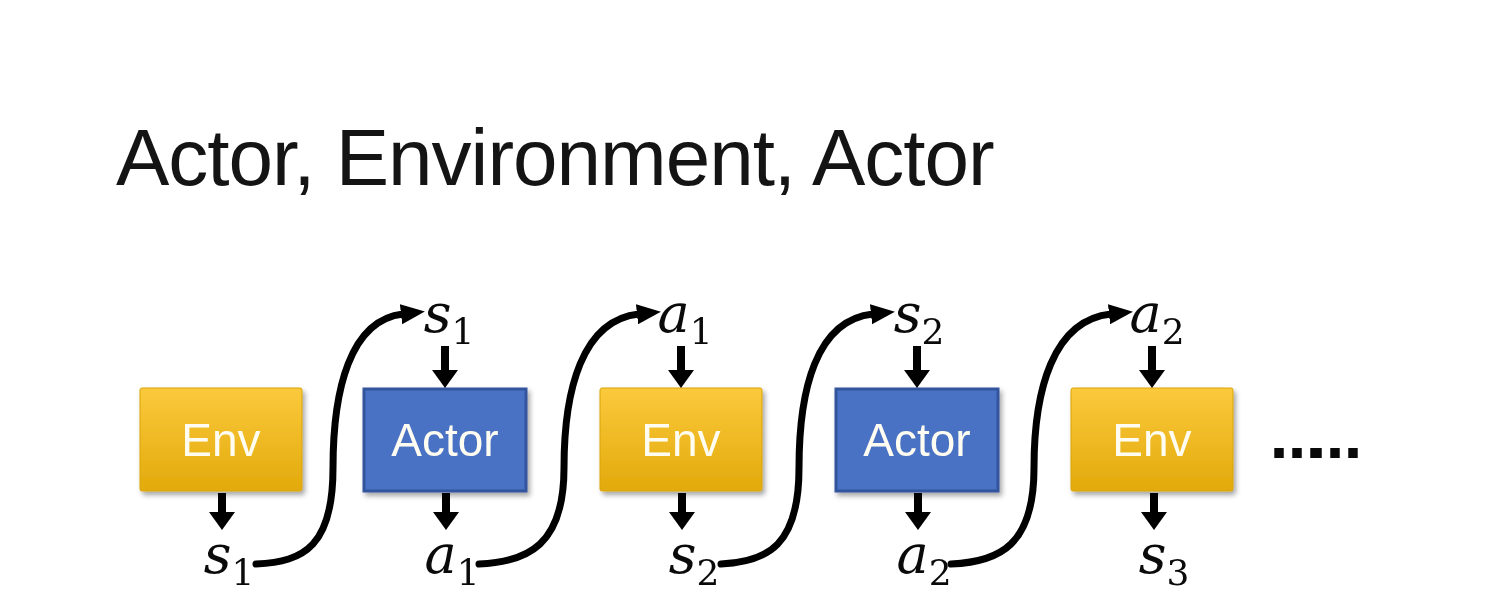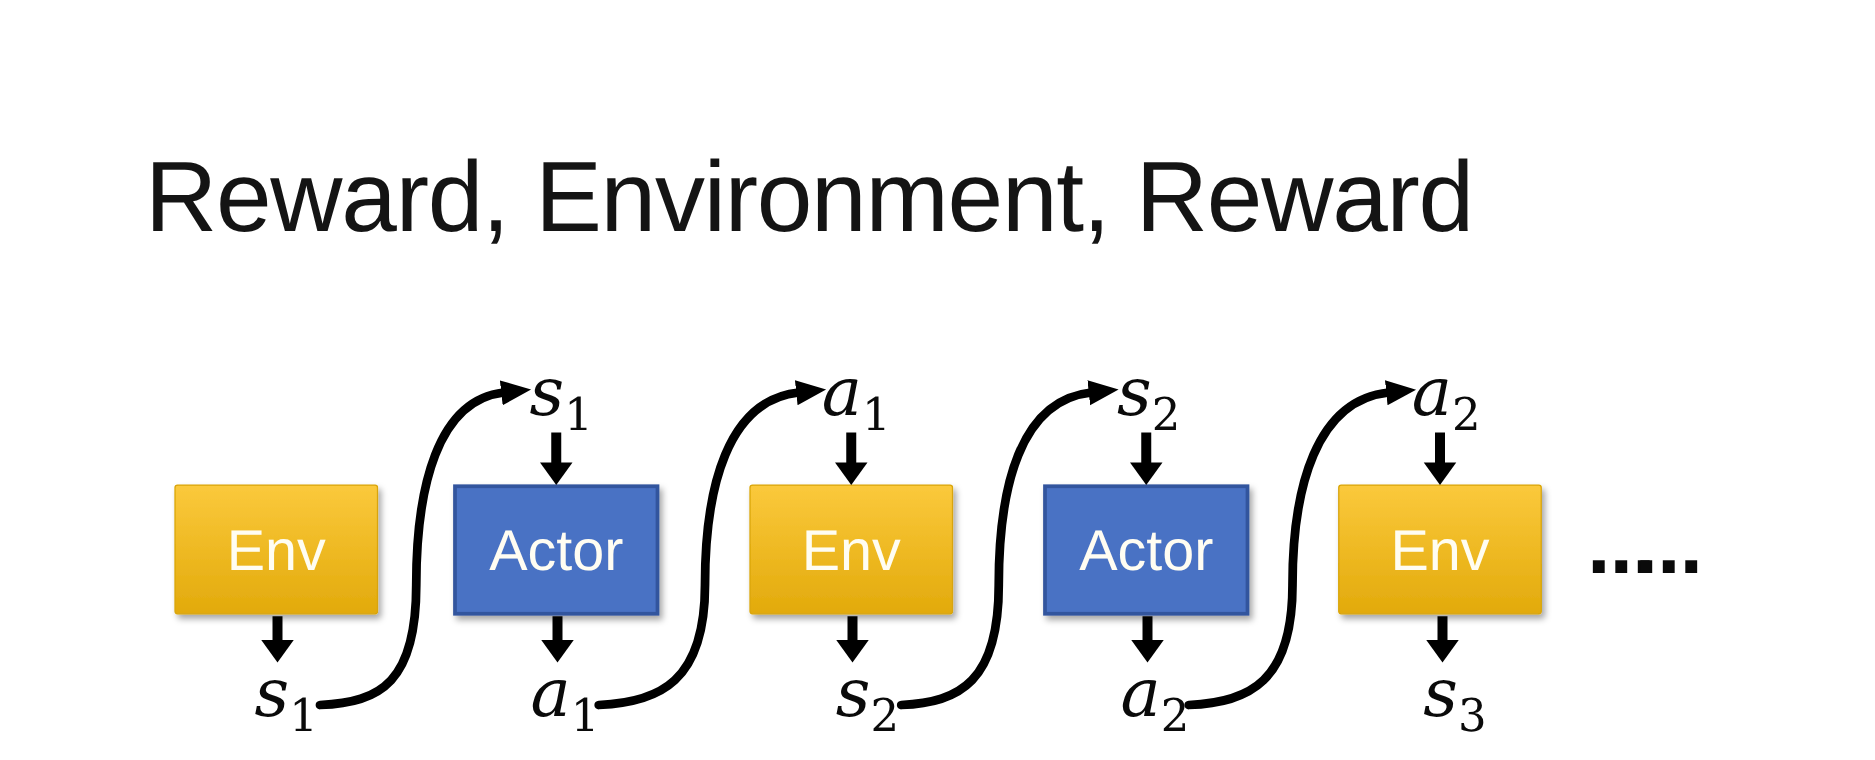--- a/index.html
+++ b/index.html
@@ -74,21 +74,21 @@
     letter-spacing: -16px;
     fill: #0a0a0a;
     text-anchor: middle;
   }
 </style>
 </head>
 <body>
 
 <div class="slide">
 
-  <h1 class="title">Reward, Environment, Reward</h1>
+  <h1 class="title">Actor, Environment, Actor</h1>
 
   <svg class="diagram" viewBox="0 0 1500 608" xmlns="http://www.w3.org/2000/svg">
 
     <defs>
       <linearGradient id="envGrad" x1="0" y1="0" x2="0" y2="1">
         <stop offset="0" stop-color="#FBC93C"></stop>
         <stop offset="1" stop-color="#E2AA0B"></stop>
       </linearGradient>
       <filter id="boxShadow" x="-20%" y="-20%" width="150%" height="160%">
         <feDropShadow dx="2.5" dy="3.5" stdDeviation="2.5" flood-color="#000000" flood-opacity="0.35"></feDropShadow>

